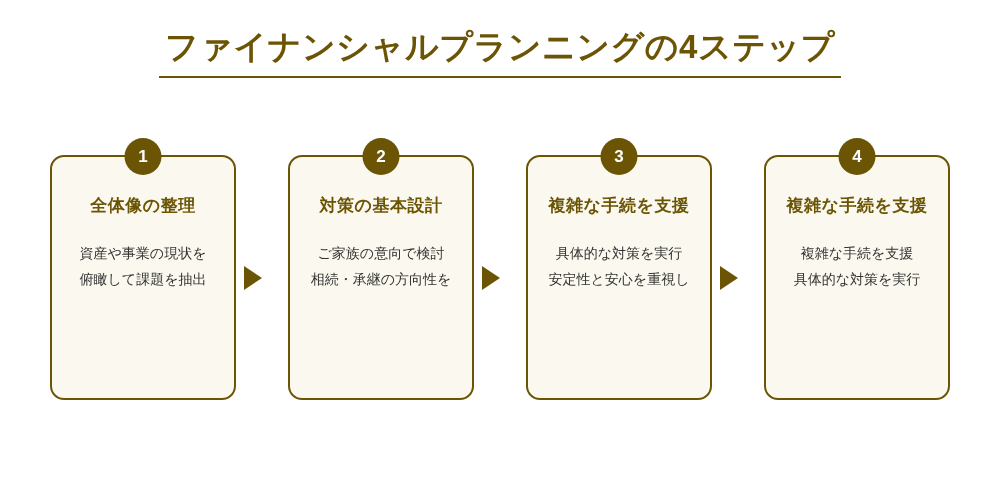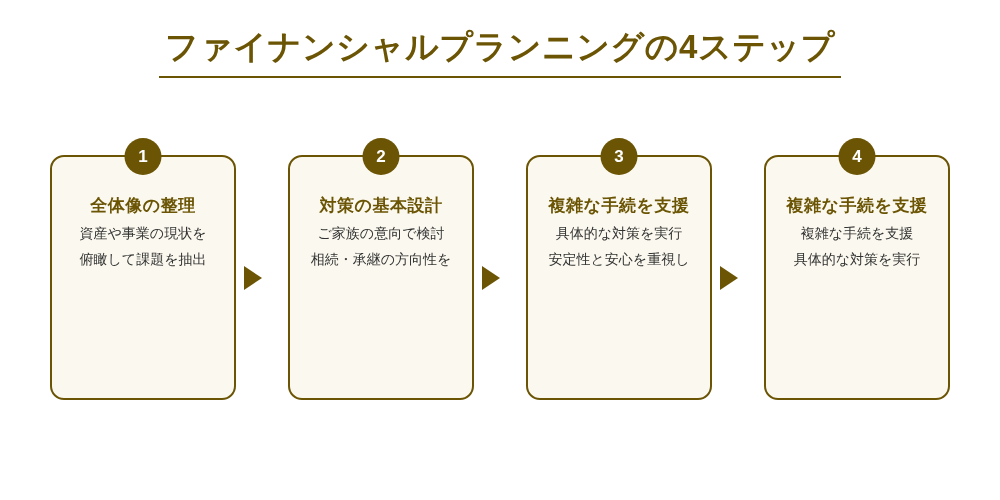--- a/index.html
+++ b/index.html
@@ -81,21 +81,21 @@
     margin-top: 37px;
     font-size: 17px;
     font-weight: bold;
     color: #6b5505;
     letter-spacing: 0.5px;
     white-space: nowrap;
     text-align: center;
   }
 
   .step-body {
-    margin-top: 4px;
+    margin-top: 24px;
     font-size: 14px;
     line-height: 1.85;
     color: #333333;
     text-align: center;
     white-space: nowrap;
   }
 
   .arrow {
     flex: 0 0 18px;
     align-self: center;

